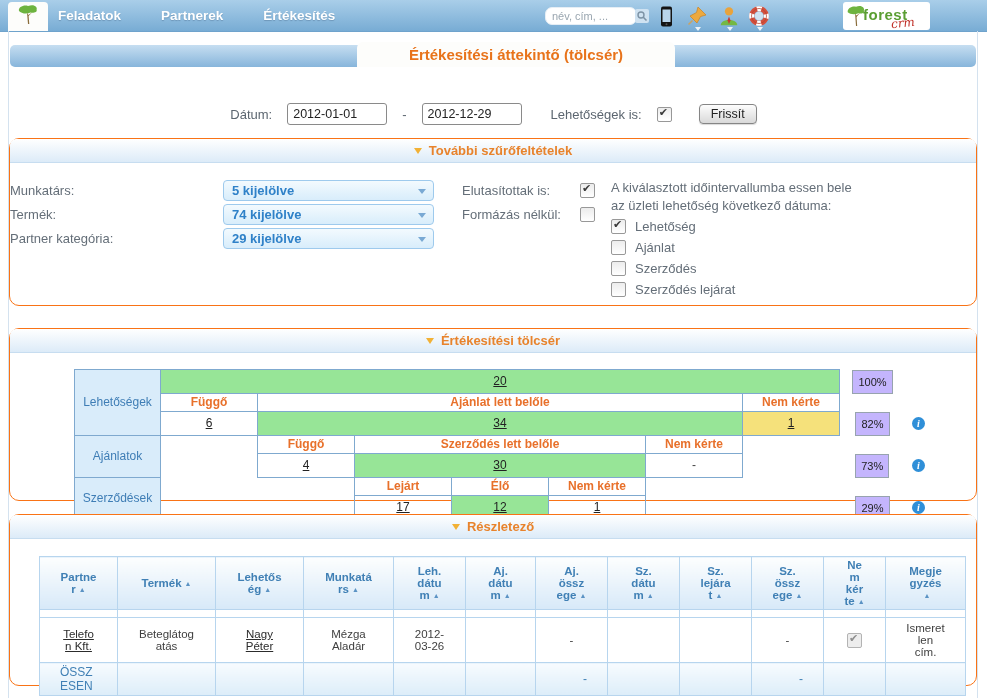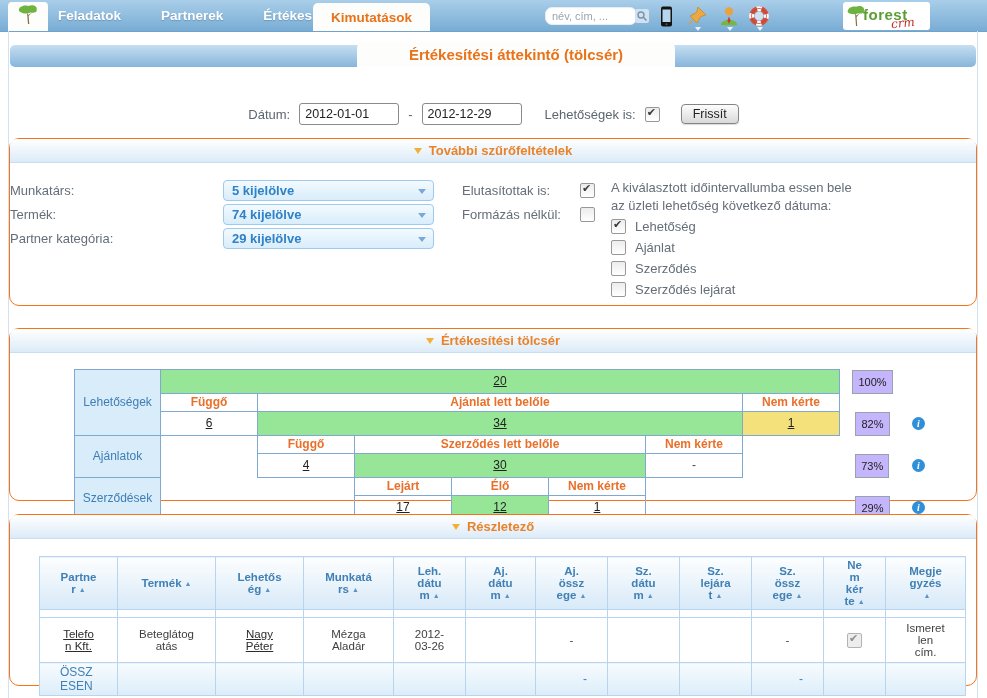--- a/index.html
+++ b/index.html
@@ -32,21 +32,21 @@
   .edge{position:absolute;top:31px;bottom:0;width:1px;background:#d4e2ef;}
   .edge-l{left:8px;} .edge-r{left:977px;}
   
   .titlebar{position:absolute;left:10px;top:45px;width:966px;height:22px;border-radius:5px;
     background:linear-gradient(#c6def1,#87b5db);}
   .title-tab{position:absolute;left:357px;top:42px;width:318px;height:25px;background:#fdfdfb;
     border-radius:6px 6px 0 0;text-align:center;line-height:26px;
     color:var(--accent-orange);font-weight:bold;font-size:15px;}
   
   .daterow{position:absolute;left:0;top:101px;width:987px;height:26px;display:flex;
-    align-items:center;justify-content:center;gap:9px;font-size:13px;color:#5c6670;}
+    align-items:center;justify-content:center;gap:15px;font-size:13px;color:#5c6670;}
   .date-input{width:88px;height:18px;border:1px solid #8a8a8a;border-radius:3px;font-size:12.5px;
     padding:1px 5px;color:#222;font-family:"Liberation Sans",sans-serif;}
   .btn{border:1px solid #858585;border-radius:4px;background:linear-gradient(#fdfdfd,#d9d9d9);
     padding:2px 11px;font-size:12.5px;color:#222;cursor:pointer;box-shadow:0 1px 1px rgba(0,0,0,.15);
     font-family:"Liberation Sans",sans-serif;margin-left:12px;}
   
   .cb{display:inline-block;width:13px;height:13px;border:1px solid #989898;border-radius:2px;
     background:linear-gradient(#ececec,#fff);position:relative;vertical-align:middle;cursor:pointer;flex:none;}
   .cb.checked::after{content:"\2714";position:absolute;left:1px;top:-2px;font-size:11px;color:#3a3a3a;}
   .cb.dis{background:#ededed;border-color:#b3b3b3;cursor:default;}
@@ -119,21 +119,20 @@
         <path d="M3 8 C2 4 8 1.5 12 3 C18 0.5 22 4 20.5 7 C22 9 17 10.5 14.5 9.5 C11 11.5 5 10.5 3 8 Z" fill="#6db33f"></path>
         <path d="M11 9.5 L12 21 L13.3 21 L12.6 13 L16 9.5 L12.4 12 L11 9.5" fill="#8a6d3b"></path>
       </svg>
     </span>
   </div>
   <div class="nav-items">
     <span class="nav-item">Feladatok</span>
     <span class="nav-item">Partnerek</span>
     <span class="nav-item">Értékesítés</span>
   </div>
-  <div class="nav-tab-active">Kimutatások</div>
 
   <input class="search-input" placeholder="név, cím, ..." style="">
   <span class="nav-ico" style="left:631px;">
     <svg width="14" height="14" viewBox="0 0 14 14">
       <rect x="0" y="0" width="14" height="14" rx="2" fill="#cfe2f1"></rect>
       <circle cx="6" cy="6" r="3" fill="none" stroke="#7d93a5" stroke-width="1.4"></circle>
       <line x1="8.3" y1="8.3" x2="11.5" y2="11.5" stroke="#7d93a5" stroke-width="1.6"></line>
     </svg>
   </span>
   <span class="nav-ico" style="left:655px;">

